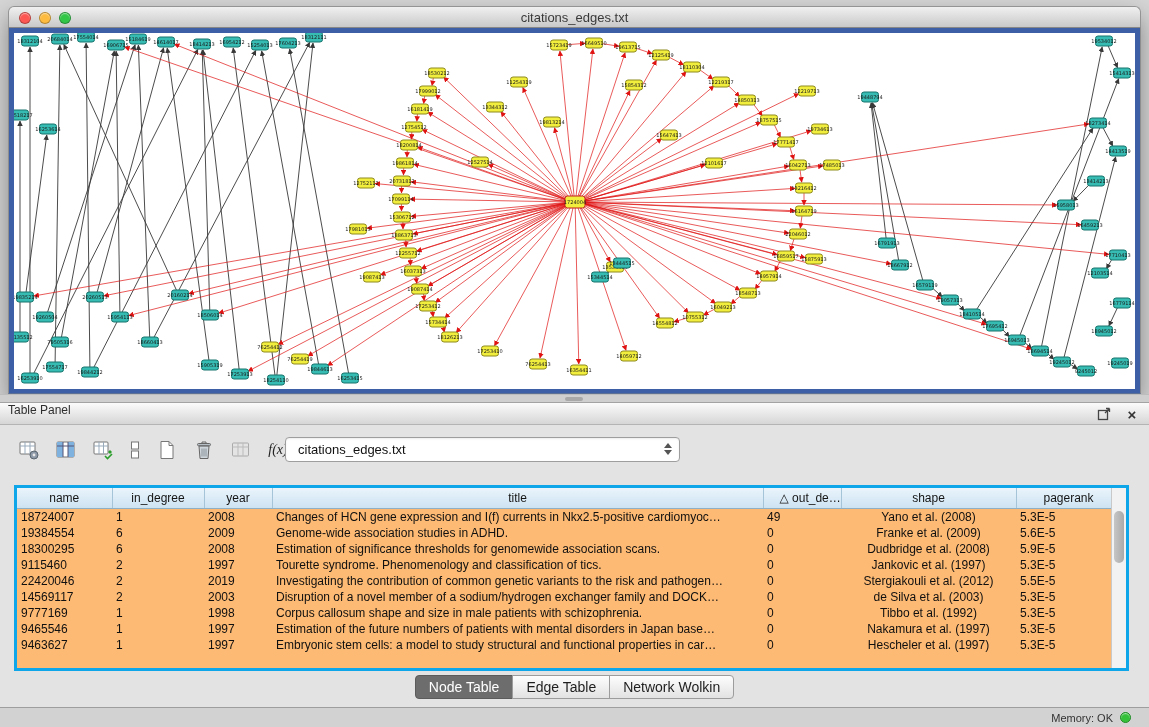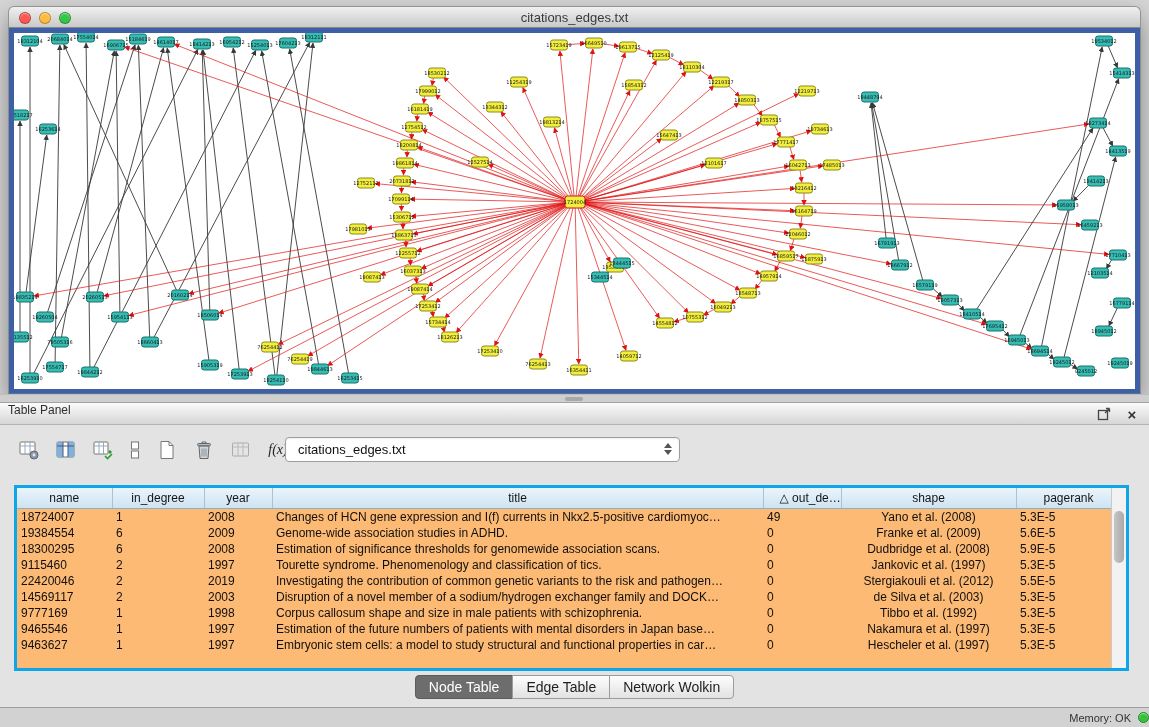--- a/index.html
+++ b/index.html
@@ -79,21 +79,21 @@
   .tabs{position:absolute;left:0;top:272px;width:100%;display:flex;justify-content:center}
   .tab{font-size:14px;padding:3px 13px;border:1px solid #9c9c9c;margin-left:-1px;
     background:linear-gradient(#fdfdfd,#e2e2e2);color:#1e1e1e}
   .tab:first-child{border-radius:4px 0 0 4px;margin-left:0}
   .tab:last-child{border-radius:0 4px 4px 0}
   .tab.selected{background:#6d6d6d;color:#fff;border-color:#5b5b5b}
 
   
   .status-bar{position:absolute;left:0;top:707px;width:1149px;height:20px;background:#d2d2d2;
     border-top:1px solid #9e9e9e;display:flex;align-items:center;justify-content:flex-end;
-    padding:0 0;gap:7px}
+    padding:0 18px;gap:7px}
   .status-text{font-size:11px;color:#333}
   .mem-dot{width:11px;height:11px;border-radius:50%;background:#35c23a;
     border:1px solid #1f8a24;box-shadow:inset 0 1px 1px rgba(255,255,255,.6)}
 </style>
 </head>
 <body>
 
 <div class="app">
 
   <div class="net-window">

